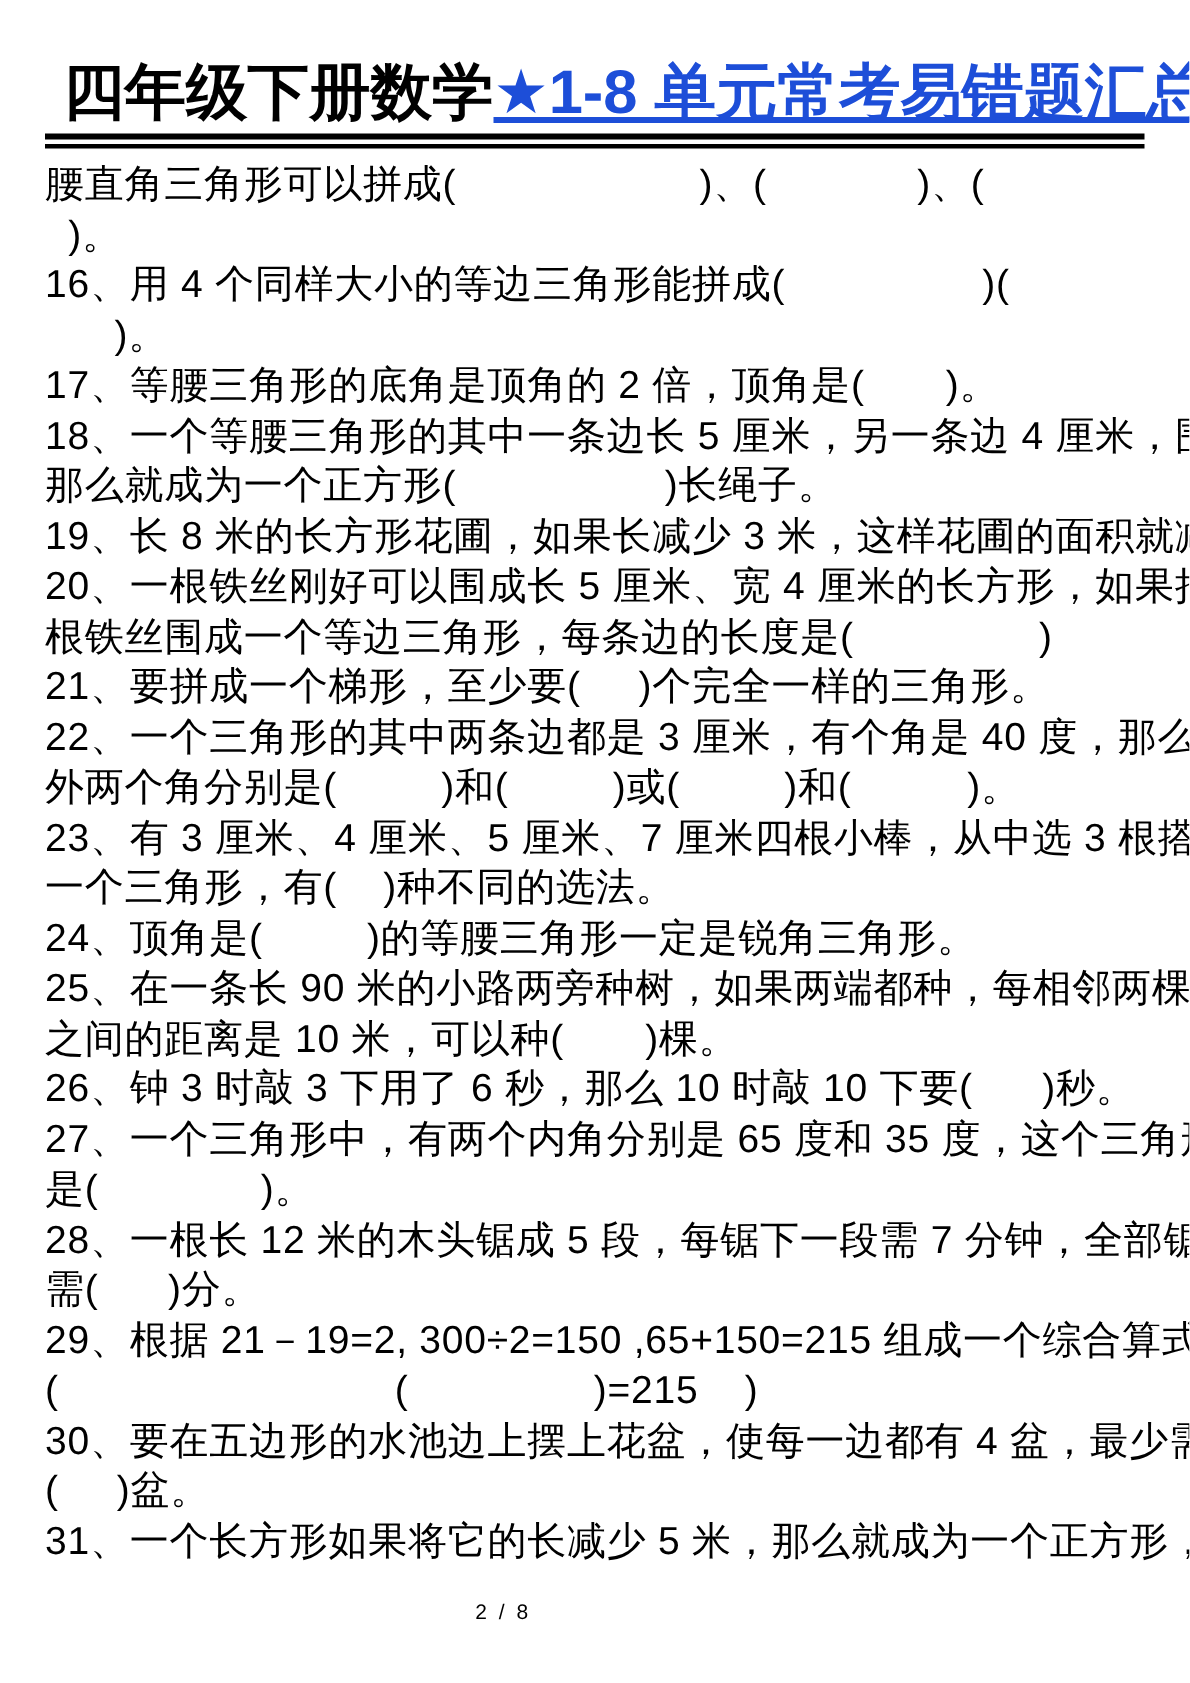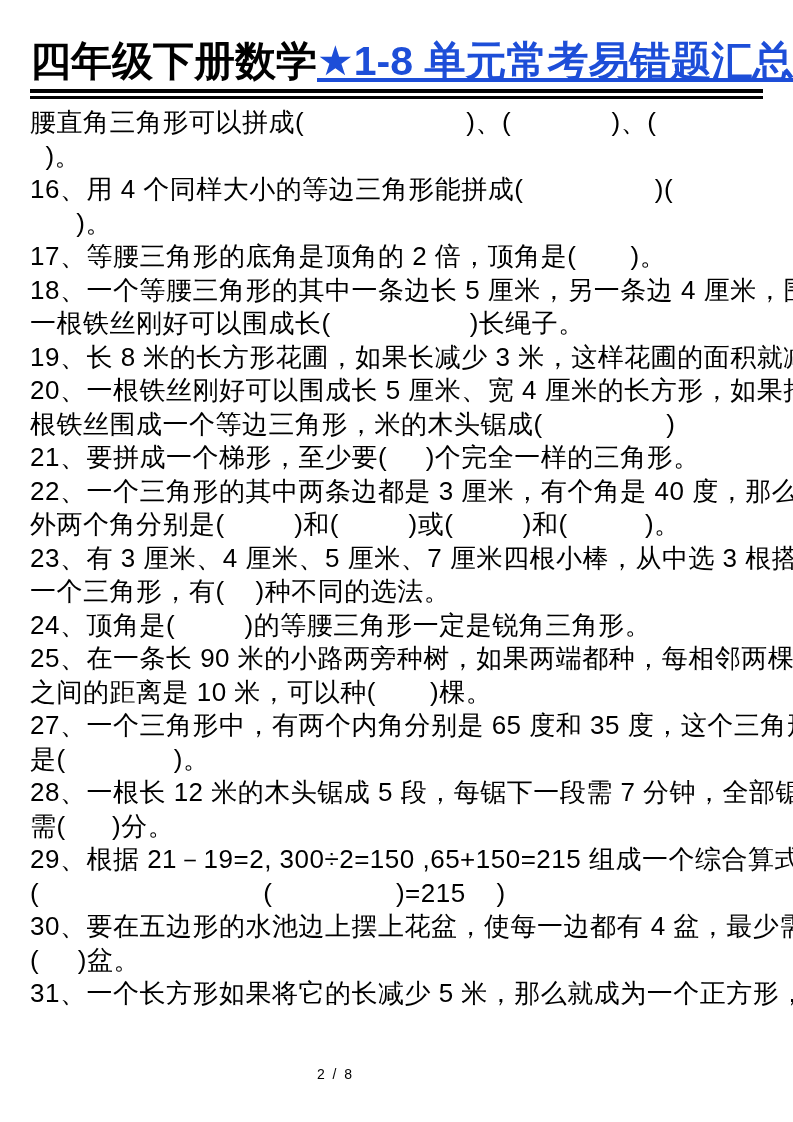--- a/index.html
+++ b/index.html
@@ -24,21 +24,21 @@
   }
   .title {
     margin: 0;
     font-size: 41px;
     font-weight: bold;
     line-height: 1.15;
     white-space: nowrap;
     text-align: center;
     letter-spacing: 0px;
   }
-  .title .t-black { color: #000000; }
+  .title .t-black { color: #000000; margin-left: 12px; }
   .title .t-red   { color: #1d4ed8; text-decoration: underline; }
   .rule-thick {
     height: 4px;
     background: #000000;
     margin-top: 4px;
   }
   .rule-thin {
     height: 3px;
     background: #000000;
     margin-top: 3px;
@@ -77,32 +77,33 @@
     <div class="rule-thin"></div>
   </div>
 
   <div class="questions">
     <div class="qline">腰直角三角形可以拼成(                     )、(             )、(</div>
     <div class="qline">  )。</div>
     <div class="qline">16、用 4 个同样大小的等边三角形能拼成(                 )(</div>
     <div class="qline">      )。</div>
     <div class="qline">17、等腰三角形的底角是顶角的 2 倍，顶角是(       )。</div>
     <div class="qline">18、一个等腰三角形的其中一条边长 5 厘米，另一条边 4 厘米，围成</div>
-    <div class="qline">一根铁丝刚好可以围成长(                  )长绳子。</div>
+    <div class="qline">那么就成为一个正方形(                  )长绳子。</div>
     <div class="qline">19、长 8 米的长方形花圃，如果长减少 3 米，这样花圃的面积就减少</div>
     <div class="qline">20、一根铁丝刚好可以围成长 5 厘米、宽 4 厘米的长方形，如果把这</div>
-    <div class="qline">根铁丝围成一个等边三角形，米的木头锯成(                )</div>
+    <div class="qline">根铁丝围成一个等边三角形，每条边的长度是(                )</div>
     <div class="qline">21、要拼成一个梯形，至少要(     )个完全一样的三角形。</div>
     <div class="qline">22、一个三角形的其中两条边都是 3 厘米，有个角是 40 度，那么另</div>
     <div class="qline">外两个角分别是(         )和(         )或(         )和(          )。</div>
     <div class="qline">23、有 3 厘米、4 厘米、5 厘米、7 厘米四根小棒，从中选 3 根搭成</div>
     <div class="qline">一个三角形，有(    )种不同的选法。</div>
     <div class="qline">24、顶角是(         )的等腰三角形一定是锐角三角形。</div>
     <div class="qline">25、在一条长 90 米的小路两旁种树，如果两端都种，每相邻两棵树</div>
     <div class="qline">之间的距离是 10 米，可以种(       )棵。</div>
+    <div class="qline">26、钟 3 时敲 3 下用了 6 秒，那么 10 时敲 10 下要(      )秒。</div>
     <div class="qline">27、一个三角形中，有两个内角分别是 65 度和 35 度，这个三角形</div>
     <div class="qline">是(              )。</div>
     <div class="qline">28、一根长 12 米的木头锯成 5 段，每锯下一段需 7 分钟，全部锯完</div>
     <div class="qline">需(      )分。</div>
     <div class="qline">29、根据 21－19=2, 300÷2=150 ,65+150=215 组成一个综合算式：</div>
     <div class="qline">(                             (                )=215    )</div>
     <div class="qline">30、要在五边形的水池边上摆上花盆，使每一边都有 4 盆，最少需要</div>
     <div class="qline">(     )盆。</div>
     <div class="qline">31、一个长方形如果将它的长减少 5 米，那么就成为一个正方形，宽</div>
   </div>

